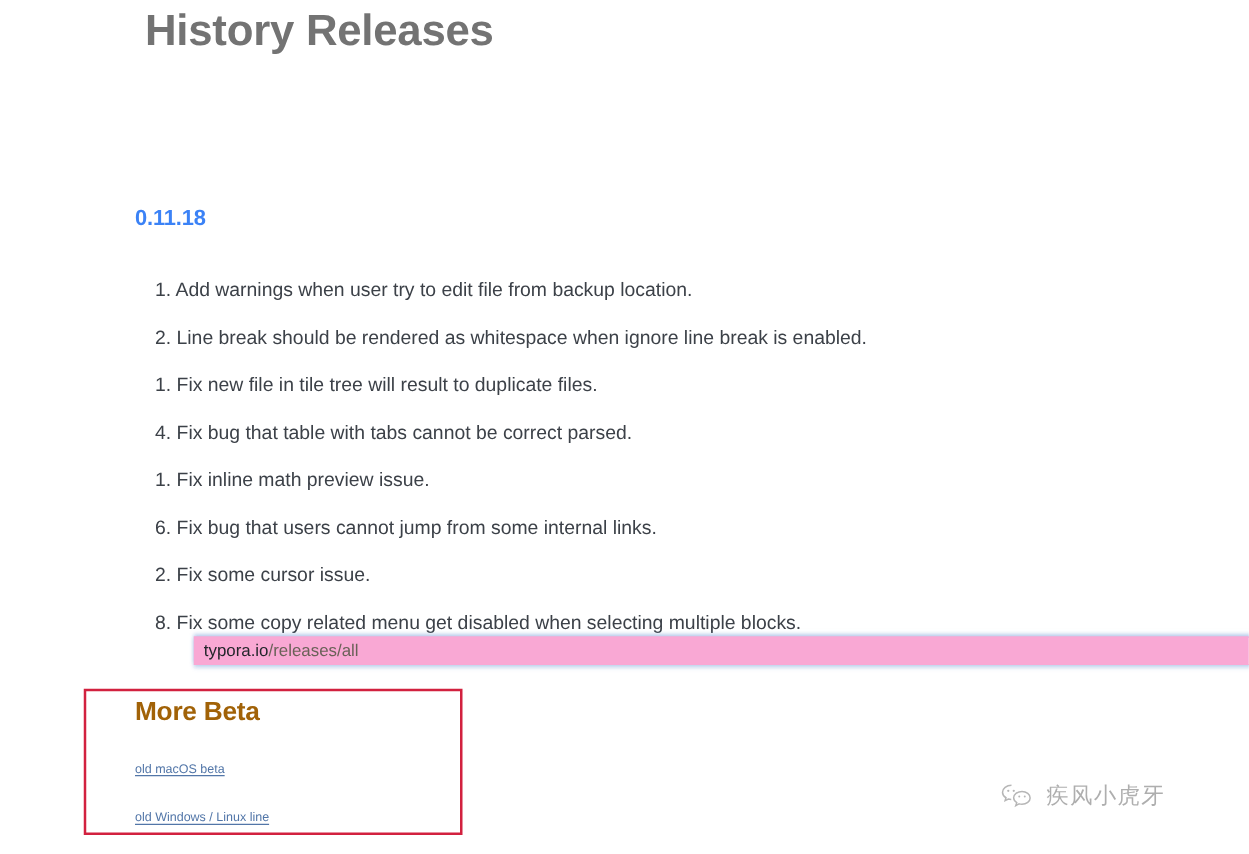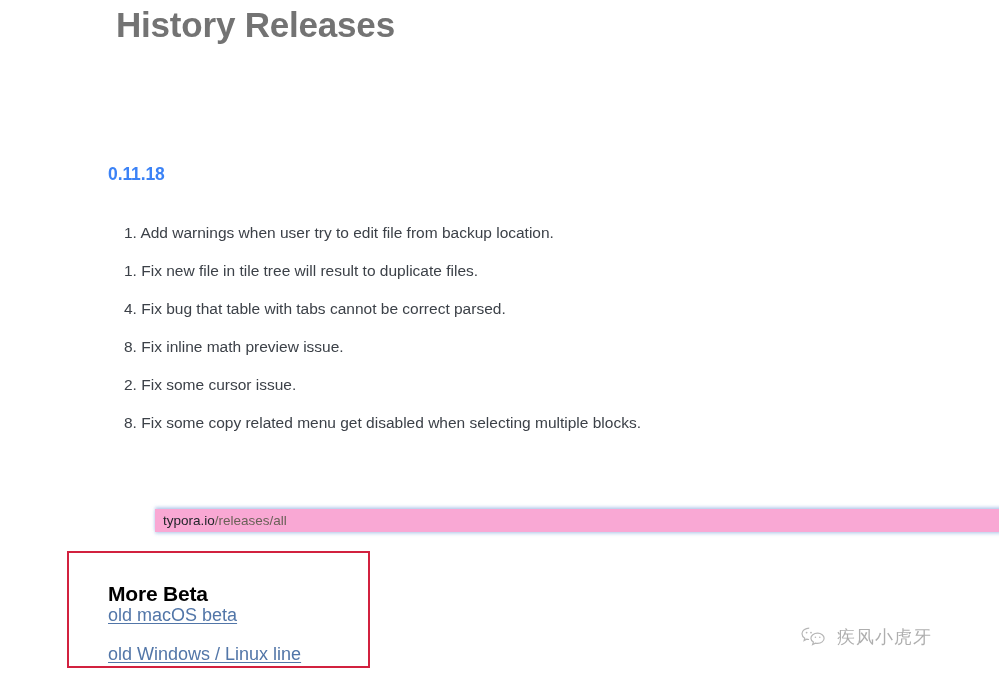--- a/index.html
+++ b/index.html
@@ -124,34 +124,34 @@
     top: 551px;
     width: 303px;
     height: 117px;
     border: 2px solid #d2213f;
     box-sizing: border-box;
     background: transparent;
   }
   .more-beta-title {
     position: absolute;
     left: 108px;
-    top: 582px;
+    top: 558px;
     font-size: 21px;
     font-weight: bold;
-    color: #000000;
+    color: #a16207;
     letter-spacing: -0.2px;
   }
   .beta-links {
     position: absolute;
     left: 108px;
     top: 606px;
   }
   .beta-link {
     display: block;
-    font-size: 18px;
+    font-size: 10px;
     line-height: 19px;
     color: #5276a8;
     text-decoration: underline;
     text-underline-offset: 2px;
     margin-bottom: 20px;
     white-space: nowrap;
     cursor: pointer;
   }
 
   
@@ -184,23 +184,25 @@
 
 <div id="page">
 
   <div class="page-title">History Releases</div>
 
 
   <div class="release-version">0.11.18</div>
 
   <ul class="release-list">
     <li>1. Add warnings when user try to edit file from backup location.</li>
+    <li>2. Line break should be rendered as whitespace when ignore line break is enabled.</li>
     <li>1. Fix new file in tile tree will result to duplicate files.</li>
     <li>4. Fix bug that table with tabs cannot be correct parsed.</li>
-    <li>8. Fix inline math preview issue.</li>
+    <li>1. Fix inline math preview issue.</li>
+    <li>6. Fix bug that users cannot jump from some internal links.</li>
     <li>2. Fix some cursor issue.</li>
     <li>8. Fix some copy related menu get disabled when selecting multiple blocks.</li>
   </ul>
 
   <div class="url-bar">
     <div class="url-text"><span class="host">typora.io</span><span class="path">/releases/all</span></div>
   </div>
 
   <div class="more-beta-box"></div>
 

